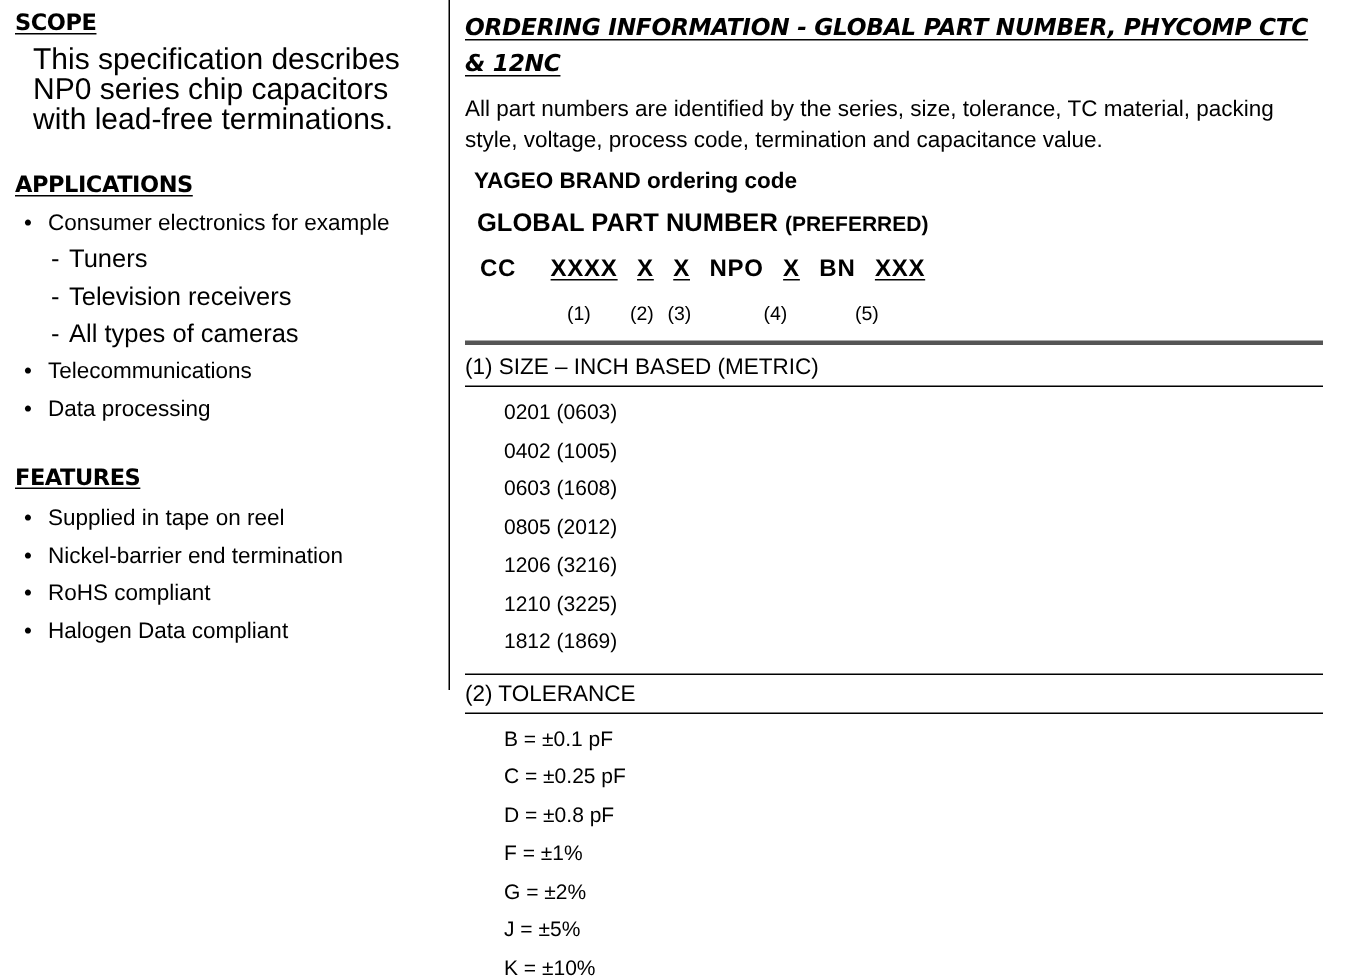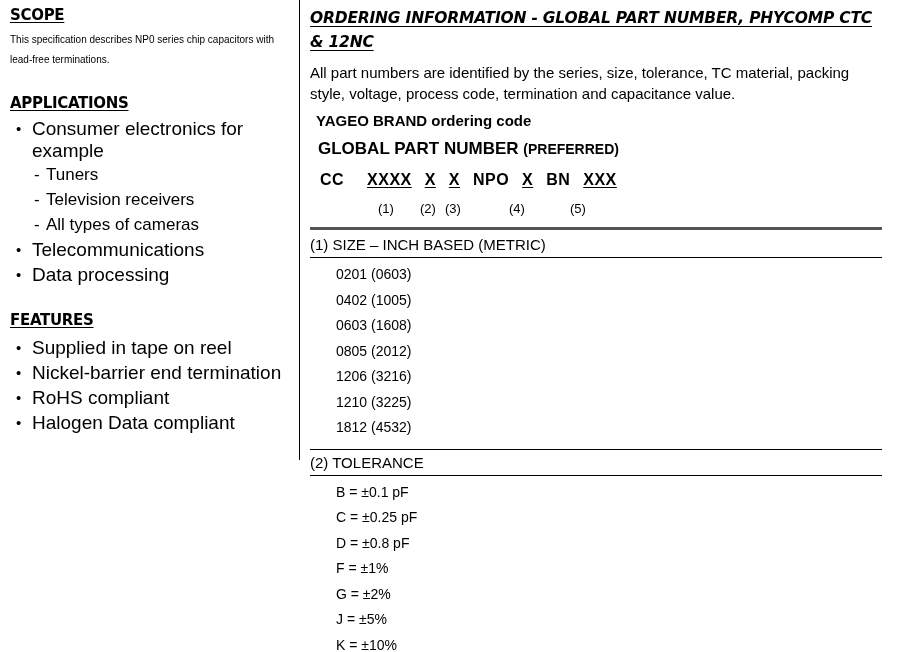--- a/index.html
+++ b/index.html
@@ -40,31 +40,31 @@
     font-family: "DejaVu Sans", sans-serif;
     font-size: 15px;
     font-weight: bold;
     margin: 0 0 6px 0;
     letter-spacing: -0.3px;
     text-decoration: underline;
     text-underline-offset: 2px;
     display: inline-block;
   }
   .para {
-    font-size: 10px;
+    font-size: 20px;
     line-height: 20px;
-    margin: 0 0 14px 0;
+    margin: 0 0 14px 12px;
   }
   ul.bullets {
     list-style: none;
     margin: 0 0 14px 0;
     padding: 0;
   }
   ul.bullets > li {
-    font-size: 19px;
+    font-size: 15px;
     line-height: 25px;
     padding-left: 22px;
     position: relative;
   }
   ul.bullets > li.bulleted::before {
     content: "\2022";
     position: absolute;
     left: 6px;
     top: 0;
     font-size: 15px;
@@ -233,21 +233,21 @@
 
     <div class="subhead">(1) SIZE – INCH BASED (METRIC)</div>
     <hr class="hr-thin">
     <ul class="opt-list">
       <li>0201 (0603)</li>
       <li>0402 (1005)</li>
       <li>0603 (1608)</li>
       <li>0805 (2012)</li>
       <li>1206 (3216)</li>
       <li>1210 (3225)</li>
-      <li>1812 (4532)</li>
+      <li>1812 (1869)</li>
     </ul>
 
     <hr class="hr-thin" style="margin-top:8px">
     <div class="subhead">(2) TOLERANCE</div>
     <hr class="hr-thin">
     <ul class="opt-list">
       <li>B = ±0.1 pF</li>
       <li>C = ±0.25 pF</li>
       <li>D = ±0.8 pF</li>
       <li>F = ±1%</li>

